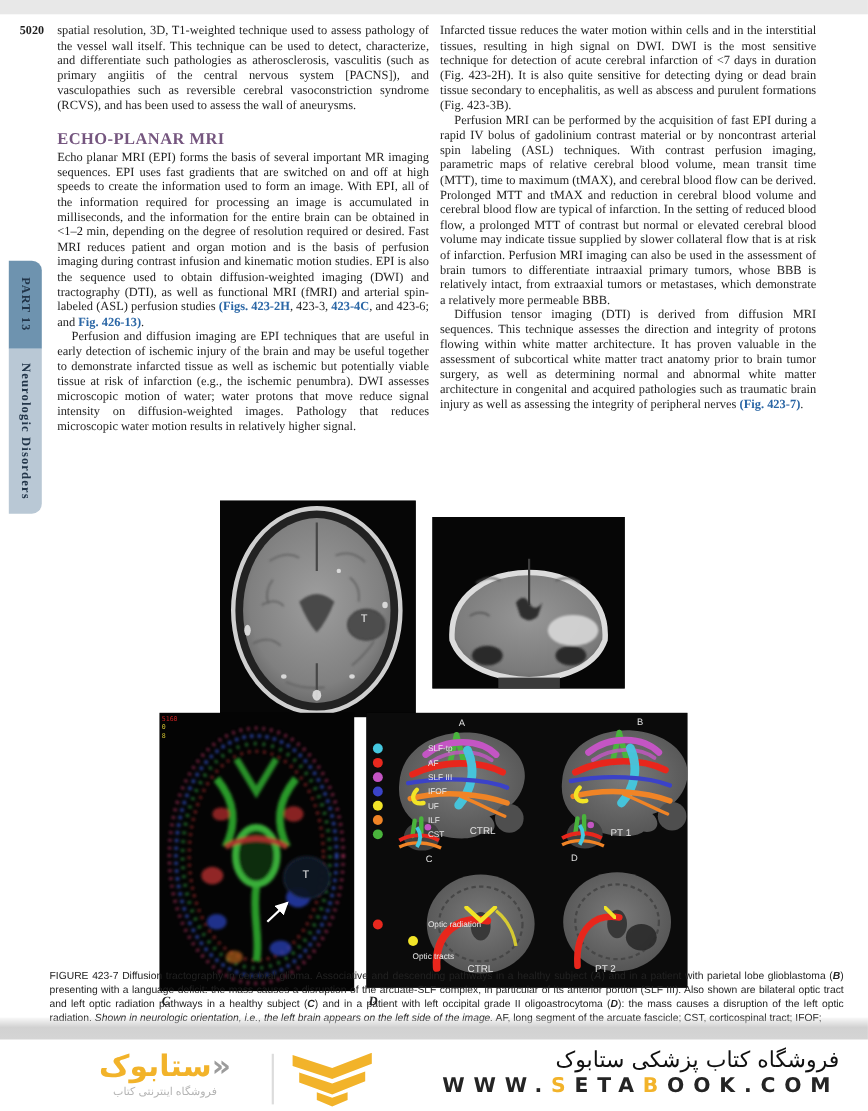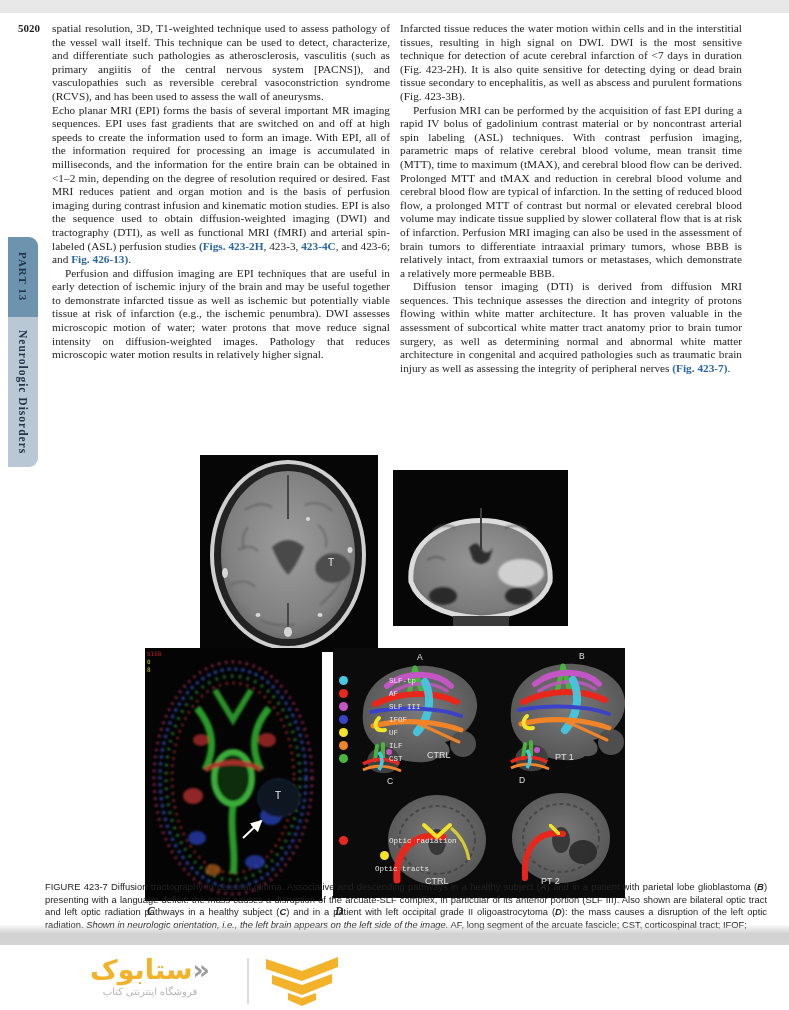--- a/index.html
+++ b/index.html
@@ -22,21 +22,21 @@
   .tab-section{top:317px;height:150px;border-radius:0 0 9px 0;}
   .tab-section span{font-size:11.5px;}
   
   .panel{position:absolute;background:#060606;overflow:hidden;}
   .panel svg{display:block;}
   .panel-label{position:absolute;font-style:italic;font-weight:bold;font-size:11.5px;color:#222;}
   .overlay{position:absolute;font-family:"Liberation Sans",sans-serif;color:#f2f2f2;}
   .mri-letter{font-family:"Liberation Sans",sans-serif;font-size:10px;color:#eeeeee;}
   .legend-row{position:absolute;display:flex;align-items:center;gap:5px;}
   .legend-dot{width:9px;height:9px;border-radius:50%;flex:0 0 auto;}
-  .legend-text{font-family:Liberation Mono, monospace;font-size:7.5px;color:#e8e8e8;white-space:nowrap;padding-left:36px;}
+  .legend-text{font-family:Liberation Sans, sans-serif;font-size:7.5px;color:#e8e8e8;white-space:nowrap;padding-left:36px;}
   .sub-label{font-size:8.5px;color:#e0e0e0;}
   .scan-note{position:absolute;font-family:"DejaVu Sans Mono",monospace;font-size:6px;line-height:7px;}
   
   .caption{position:absolute;left:45px;top:881px;width:722px;
            font-family:"Liberation Sans",sans-serif;font-size:9.4px;line-height:12.6px;
            text-align:justify;color:#222;}
   .cap-lead{font-weight:normal;}
   .cap-bi{font-weight:bold;font-style:italic;}
   .cap-it{font-style:italic;}
   .scan-band{position:absolute;left:0;top:925px;width:789px;height:20px;
@@ -62,20 +62,21 @@
 
   <div class="tab tab-part" style="background: rgb(110, 147, 175);">
     <span>PART 13</span>
   </div>
   <div class="tab tab-section" style="background: rgb(185, 200, 213);">
     <span>Neurologic Disorders</span>
   </div>
 
   <div class="col col-left">
     <p>spatial resolution, 3D, T1-weighted technique used to assess pathology of the vessel wall itself. This technique can be used to detect, characterize, and differentiate such pathologies as atherosclerosis, vasculitis (such as primary angiitis of the central nervous system [PACNS]), and vasculopathies such as reversible cerebral vasoconstriction syndrome (RCVS), and has been used to assess the wall of aneurysms.</p>
+    <h2 class="section-heading" style="color: rgb(117, 86, 127);">ECHO-PLANAR MRI</h2>
     <p><span>Echo planar MRI (EPI) forms the basis of several important MR imaging sequences. EPI uses fast gradients that are switched on and off at high speeds to create the information used to form an image. With EPI, all of the information required for processing an image is accumulated in milliseconds, and the information for the entire brain can be obtained in &lt;1–2 min, depending on the degree of resolution required or desired. Fast MRI reduces patient and organ motion and is the basis of perfusion imaging during contrast infusion and kinematic motion studies. EPI is also the sequence used to obtain diffusion-weighted imaging (DWI) and tractography (DTI), as well as functional MRI (fMRI) and arterial spin-labeled (ASL) perfusion studies </span><a class="xref" style="color: rgb(42, 102, 165);">(Figs. 423-2H</a><span>, 423-3, </span><a class="xref" style="color: rgb(42, 102, 165);">423-4C</a><span>, and 423-6; and </span><a class="xref" style="color: rgb(42, 102, 165);">Fig. 426-13)</a><span>.</span></p>
     <p class="indent">Perfusion and diffusion imaging are EPI techniques that are useful in early detection of ischemic injury of the brain and may be useful together to demonstrate infarcted tissue as well as ischemic but potentially viable tissue at risk of infarction (e.g., the ischemic penumbra). DWI assesses microscopic motion of water; water protons that move reduce signal intensity on diffusion-weighted images. Pathology that reduces microscopic water motion results in relatively higher signal.</p>
   </div>
 
   <div class="col col-right">
     <p>Infarcted tissue reduces the water motion within cells and in the interstitial tissues, resulting in high signal on DWI. DWI is the most sensitive technique for detection of acute cerebral infarction of &lt;7 days in duration (Fig. 423-2H). It is also quite sensitive for detecting dying or dead brain tissue secondary to encephalitis, as well as abscess and purulent formations (Fig. 423-3B).</p>
     <p class="indent">Perfusion MRI can be performed by the acquisition of fast EPI during a rapid IV bolus of gadolinium contrast material or by noncontrast arterial spin labeling (ASL) techniques. With contrast perfusion imaging, parametric maps of relative cerebral blood volume, mean transit time (MTT), time to maximum (tMAX), and cerebral blood flow can be derived. Prolonged MTT and tMAX and reduction in cerebral blood volume and cerebral blood flow are typical of infarction. In the setting of reduced blood flow, a prolonged MTT of contrast but normal or elevated cerebral blood volume may indicate tissue supplied by slower collateral flow that is at risk of infarction. Perfusion MRI imaging can also be used in the assessment of brain tumors to differentiate intraaxial primary tumors, whose BBB is relatively intact, from extraaxial tumors or metastases, which demonstrate a relatively more permeable BBB.</p>
     <p class="indent"><span>Diffusion tensor imaging (DTI) is derived from diffusion MRI sequences. This technique assesses the direction and integrity of protons flowing within white matter architecture. It has proven valuable in the assessment of subcortical white matter tract anatomy prior to brain tumor surgery, as well as determining normal and abnormal white matter architecture in congenital and acquired pathologies such as traumatic brain injury as well as assessing the integrity of peripheral nerves </span><a class="xref" style="color: rgb(42, 102, 165);">(Fig. 423-7)</a><span>.</span></p>
   </div>
 
@@ -309,14 +310,18 @@
       <div class="logo-sub">فروشگاه اینترنتی کتاب</div>
     </div>
     <div class="logo-divider"></div>
     <svg class="logo-mark-svg" width="86" height="50" viewBox="0 0 86 50">
       <g fill="#f2b32a">
         <path d="M8 2 L44 14 L80 0 L80 10 L44 24 L8 12 Z"></path>
         <path d="M14 18 L44 28 L74 17 L74 26 L44 38 L14 27 Z"></path>
         <path d="M30 36 L44 41 L58 36 L58 43 L44 49 L30 43 Z"></path>
       </g>
     </svg>
+    <div class="store-block">
+      <div class="store-title">فروشگاه کتاب پزشکی ستابوک</div>
+      <div class="domain"><span>WWW.</span><span style="color: rgb(242, 179, 42);">S</span><span>ETA</span><span style="color: rgb(242, 179, 42);">B</span><span>OOK.COM</span></div>
+    </div>
   </div>
 </div>
 
 </body></html>

